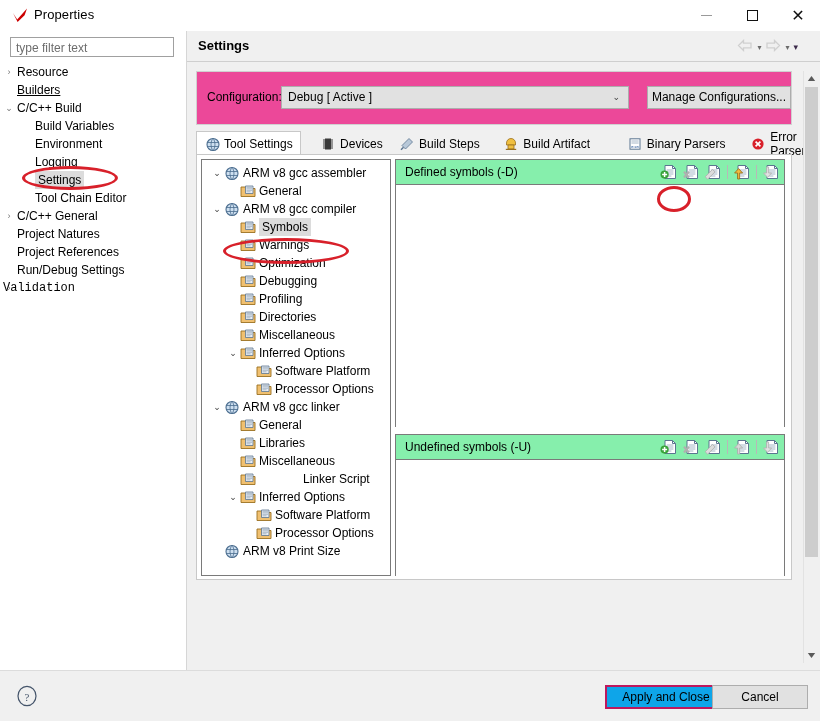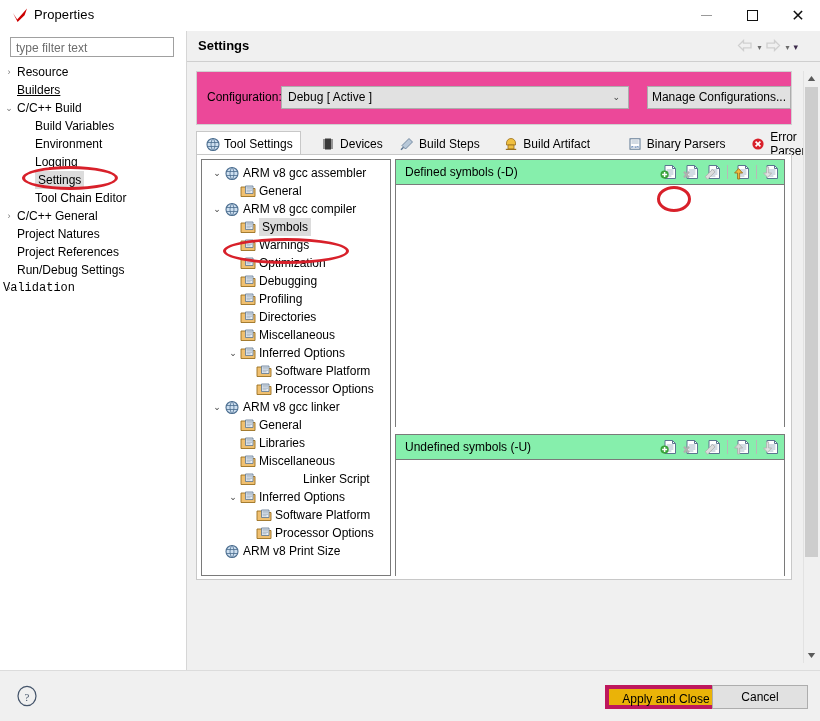--- a/index.html
+++ b/index.html
@@ -168,21 +168,21 @@
   .btnbar {
     position: absolute; left: 0; top: 670px; width: 820px; height: 51px;
     background: #f0f0f0; border-top: 1px solid #dcdcdc;
   }
   .help-btn { position: absolute; left: 16px; top: 14px; width: 22px; height: 22px; }
   .dlg-btn {
     position: absolute; top: 14px; height: 24px;
     background: #e1e1e1; border: 1px solid #adadad; box-sizing: border-box;
     font-size: 12px; text-align: center; line-height: 22px; color: #000;
   }
-  .dlg-btn.primary { left: 605px; width: 122px; border: 4px solid #be185d; background: #eab308; line-height: 20px; }
+  .dlg-btn.primary { left: 605px; width: 122px; border: 2px solid #be185d; background: #0ea5e9; line-height: 20px; }
   .dlg-btn.secondary { left: 712px; width: 96px; }
 
   
   .annot {
     position: absolute; border: 3px solid #d8202a; border-radius: 50%;
     box-sizing: border-box; pointer-events: none; background: transparent;
   }
 </style>
 </head>
 <body>

